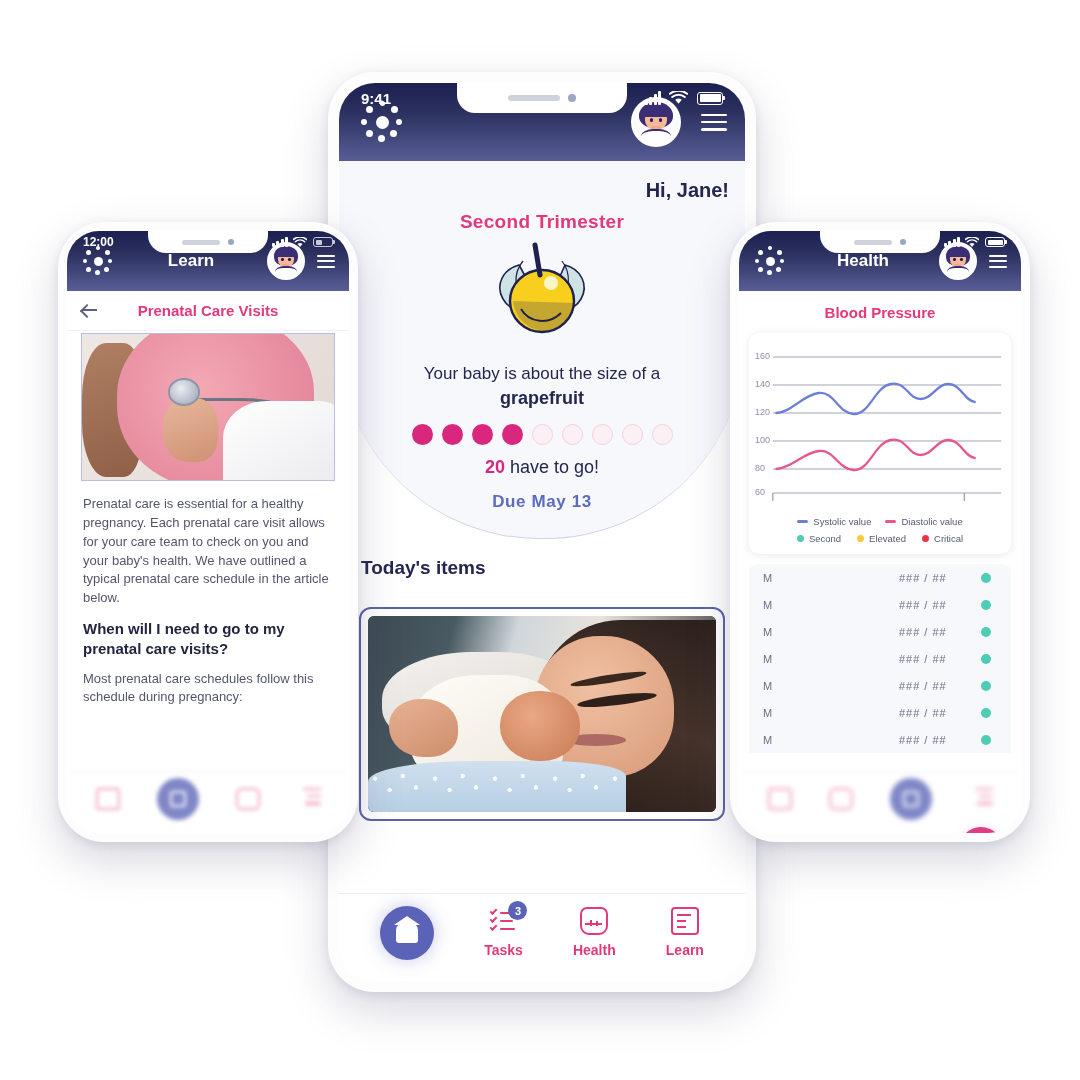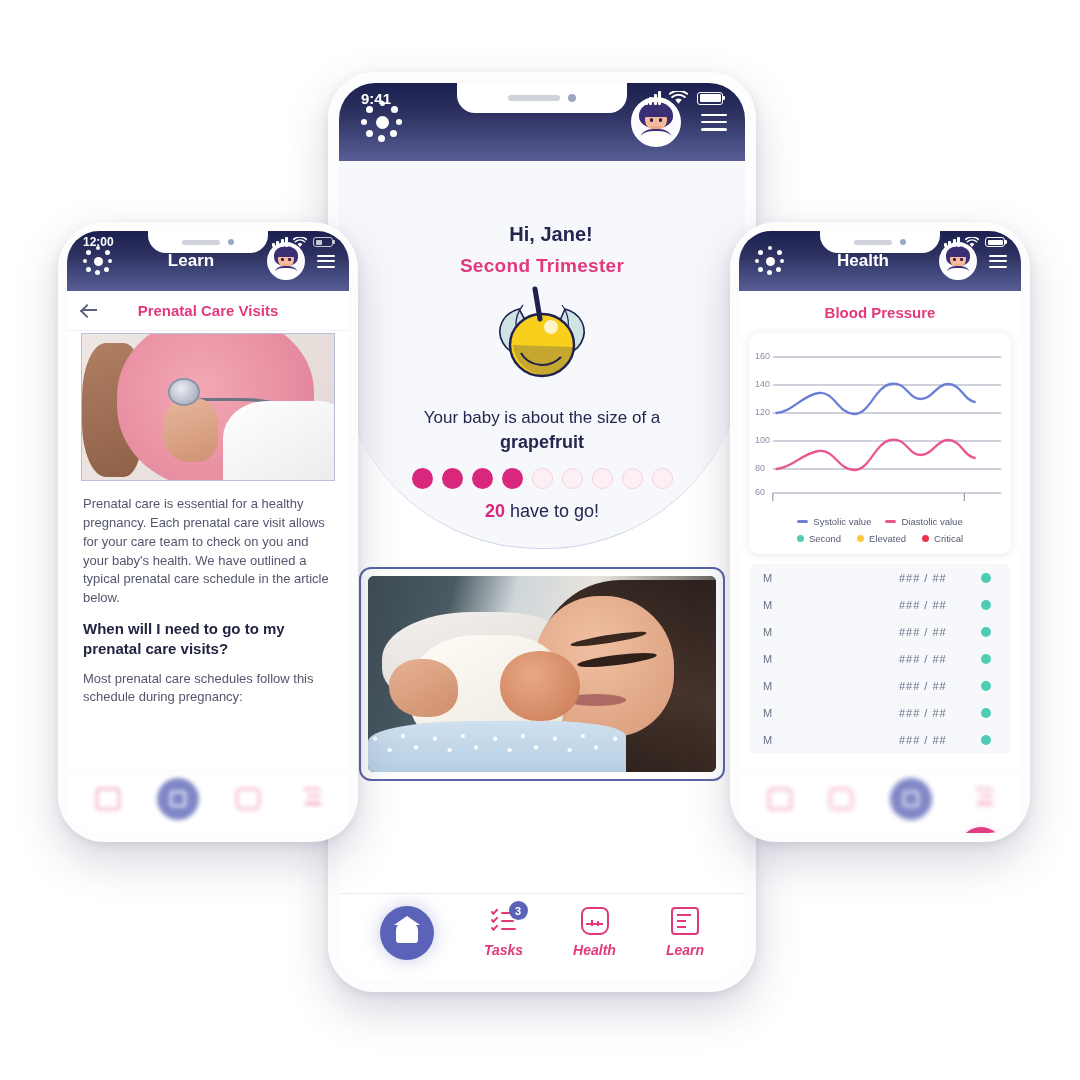--- a/index.html
+++ b/index.html
@@ -58,21 +58,21 @@
   .c-notch .cam { width:8px; height:8px; }
   .c-statusbar { height:30px; padding:0 22px; font-size:15px; }
 
   .c-appbar { height:78px; padding:0 18px 0 20px; }
   .c-logo { width:46px; height:46px; }
 
   .hero-wrap { position:relative; background:#fff; }
   .hero-card { position:relative; background:#f7f8fc;
                border-bottom-left-radius:200px; border-bottom-right-radius:200px;
                border-bottom:1px solid #cfd3e8; padding:18px 16px 26px; text-align:center; }
-  .greet { font-size:20px; font-weight:bold; color:#23264f; text-align:center; padding-left:18px;margin-top:44px; }
+  .greet { font-size:20px; font-weight:bold; color:#23264f; text-align:right; padding-left:18px; }
   .preg-line { font-size:17px; color:#4b4e68; text-align:left; padding-left:18px; margin-top:6px; }
   .preg-line b { color:#23264f; }
   .trimester { font-size:19px; font-weight:bold; color:#e2397c; margin-top:9px; letter-spacing:.3px; }
 
   .fruit { width:118px; height:108px; margin:6px auto 2px; position:relative; }
   .sizeline { font-size:17px; color:#23264f; line-height:1.35; margin-top:16px; }
   .sizeline b { display:block; font-size:18px; }
 
   .dots { display:flex; gap:9px; justify-content:center; margin:14px 0 12px; }
   .dot { width:21px; height:21px; border-radius:50%; }
@@ -152,21 +152,21 @@
             justify-content:space-around; padding:0 16px 10px; z-index:15; }
   .home-fab { width:54px; height:54px; border-radius:50%; background:#5b63b8;
               display:flex; align-items:center; justify-content:center;
               box-shadow:0 0 18px rgba(91,99,184,.35); }
   .home-glyph { width:22px; height:20px; background:#fff;
                 border-radius:7px 7px 3px 3px; position:relative; }
   .home-glyph:before { content:""; position:absolute; left:50%; top:-7px; transform:translateX(-50%);
                        border-left:13px solid transparent; border-right:13px solid transparent;
                        border-bottom:9px solid #fff; }
   .tabitem { display:flex; flex-direction:column; align-items:center; gap:7px; position:relative; }
-  .tabitem .lbl { font-size:14px; color:#e2397c; font-weight:bold;font-style:italic; }
+  .tabitem .lbl { font-size:14px; color:#e2397c; font-weight:bold; }
   .ti-icon { width:28px; height:28px; position:relative; }
   .badge { position:absolute; right:-10px; top:-6px; width:19px; height:19px; border-radius:50%;
            background:#5b63b8; color:#fff; font-size:11px; font-weight:bold;
            display:flex; align-items:center; justify-content:center; }
 
   
   .tasks-ic i { position:absolute; left:11px; height:2.4px; background:#e2397c; border-radius:2px; }
   .tasks-ic i.l1 { top:5px;  width:17px; }
   .tasks-ic i.l2 { top:13px; width:13px; }
   .tasks-ic i.l3 { top:21px; width:15px; }
@@ -651,23 +651,25 @@
                 <span class="dot off"></span>
                 <span class="dot off"></span>
                 <span class="dot off"></span>
                 <span class="dot off"></span>
                 <span class="dot off"></span>
               </div>
 
             <div class="togo">
               <b>20</b><span> have to go!</span>
             </div>
+            <div class="due">Due May 13</div>
           </div>
         </div>
 
+        <div class="sect-title">Today's items</div>
 
 
         <div class="photo-card">
           <div class="photo">
             <span class="mb-bg"></span>
             <span class="mb-pillow"></span>
             <span class="mb-momhair"></span>
             <span class="mb-momface"></span>
             <span class="mb-brow"></span>
             <span class="mb-lid"></span>

